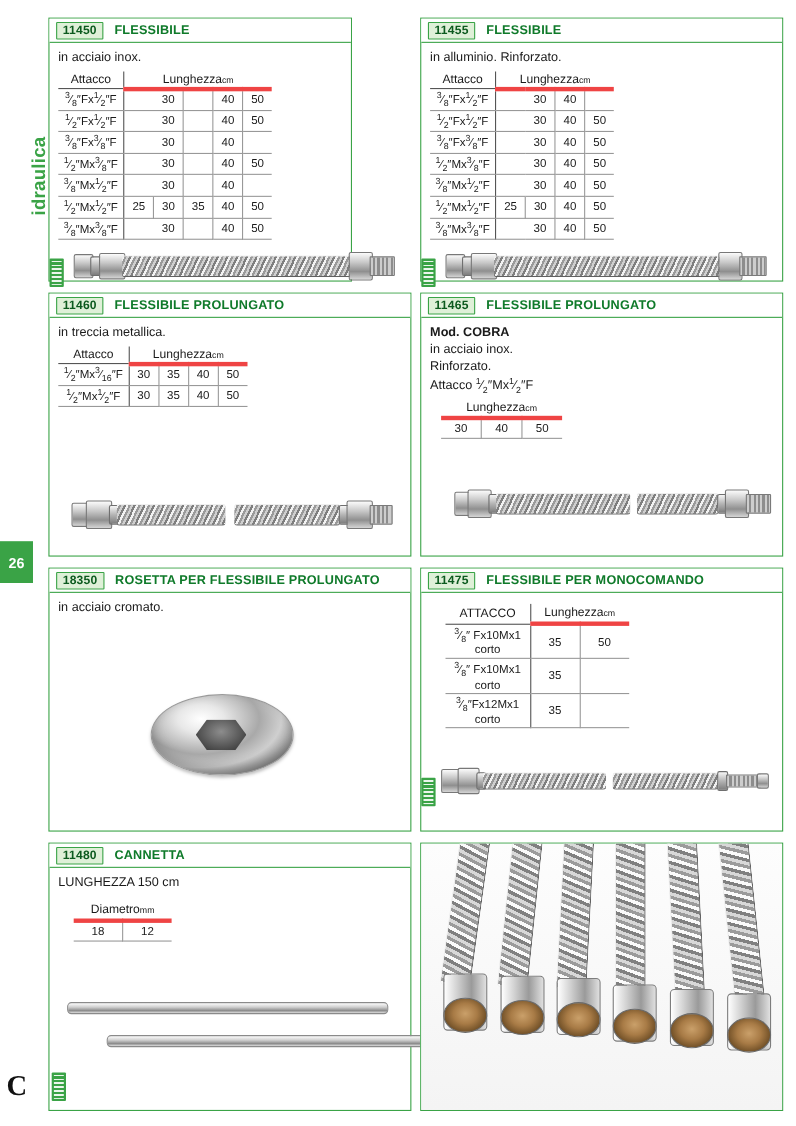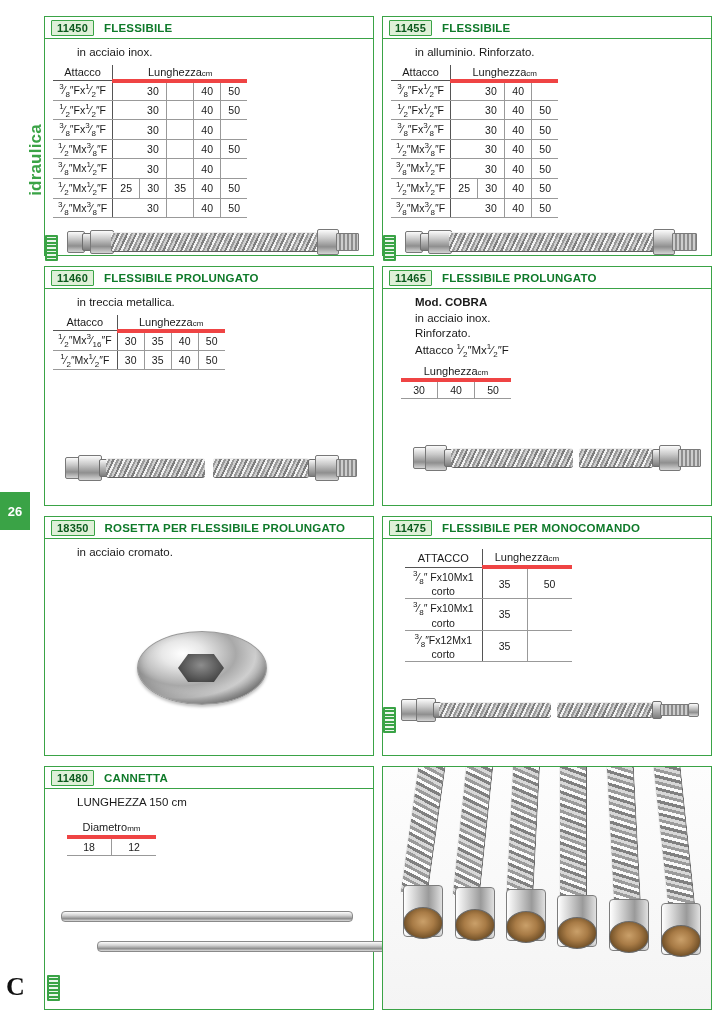--- a/index.html
+++ b/index.html
@@ -57,21 +57,21 @@
     border-radius:1px;
     letter-spacing:0.2px;
   }
   .panel-title {
     margin-left:10px;
     font-size:11.5px; font-weight:bold;
     color:#0f7a2a;
     letter-spacing:0.2px;
   }
   .panel-body { position:relative; padding:6px 8px; font-size:11px; }
-  .desc { font-size:11.5px; line-height:1.35;margin-left:24px; }
+  .desc { font-size:11.5px; line-height:1.35; }
 
   
   table.spec { border-collapse:collapse; margin-top:4px; }
   table.spec td, table.spec th {
     font-size:10.5px;
     padding:1px 5px;
     text-align:center;
     font-weight:normal;
     white-space:nowrap;
   }
@@ -183,21 +183,21 @@
 </style>
 </head>
 <body>
 
 <div class="spine">
   <div class="spine-label">idraulica</div>
   <div class="page-tab">26</div>
   <div class="spine-logo">C</div>
 </div>
 
-<div class="panel" style="left:44px; top:16px; width:330px; height:240px;">
+<div class="panel" style="left:44px; top:16px; width:276px; height:240px;">
   <div class="panel-head">
     <span class="code">11450</span>
     <span class="panel-title">FLESSIBILE</span>
   </div>
   <div class="panel-body">
     <div class="desc">in acciaio inox.</div>
     <table class="spec">
       <tbody>
           <tr>
         <th class="hdr-att">Attacco</th>

